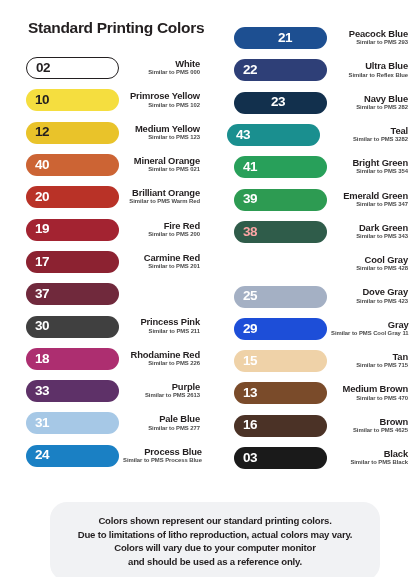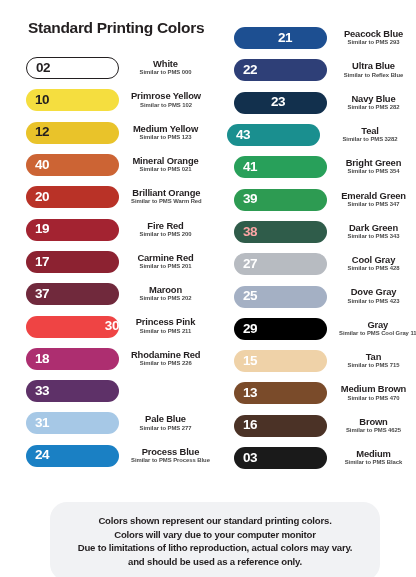--- a/index.html
+++ b/index.html
@@ -73,23 +73,23 @@
     font-size: 13.5px;
     font-weight: bold;
     letter-spacing: -0.4px;
     margin-left: 9px;
     line-height: 1;
     padding-bottom: 1px;
   }
 
   .labels {
     flex: 1 1 auto;
-    text-align: center;
+    text-align: right;
     padding-right: 8px;
-    padding-left: 12px;
+    padding-left: 4px;
   }
 
   .cname {
     font-size: 9.4px;
     font-weight: bold;
     color: #231f20;
     line-height: 1.08;
     letter-spacing: -0.15px;
     white-space: nowrap;
   }
@@ -192,47 +192,47 @@
           </div>
           <div class="labels">
             <div class="cname">Carmine Red</div>
             <div class="cpms">Similar to PMS 201</div>
           </div>
         </div>
         <div class="row">
           <div class="swatch" style="background: rgb(112, 41, 60);">
             <span class="swatch-num" style="color: rgb(255, 255, 255);">37</span>
           </div>
-          <div class="labels">
-            <div class="cname">Maroon</div>
-            <div class="cpms">Similar to PMS 202</div>
-          </div>
-        </div>
-        <div class="row">
-          <div class="swatch" style="background: #ef4444; justify-content: flex-end;">
+        </div>
+        <div class="row">
+          <div class="swatch" style="background: #404040;">
             <span class="swatch-num" style="color: rgb(255, 255, 255);">30</span>
           </div>
           <div class="labels">
             <div class="cname">Princess Pink</div>
             <div class="cpms">Similar to PMS 211</div>
           </div>
         </div>
         <div class="row">
           <div class="swatch" style="background: rgb(173, 46, 112);">
             <span class="swatch-num" style="color: rgb(255, 255, 255);">18</span>
           </div>
           <div class="labels">
             <div class="cname">Rhodamine Red</div>
             <div class="cpms">Similar to PMS 226</div>
           </div>
         </div>
         <div class="row">
           <div class="swatch" style="background: rgb(94, 49, 104);">
             <span class="swatch-num" style="color: rgb(255, 255, 255);">33</span>
           </div>
+          <div class="labels">
+            <div class="cname">Purple</div>
+            <div class="cpms">Similar to PMS 2613</div>
+          </div>
         </div>
         <div class="row">
           <div class="swatch" style="background: rgb(166, 200, 230);">
             <span class="swatch-num" style="color: rgb(255, 255, 255);">31</span>
           </div>
           <div class="labels">
             <div class="cname">Pale Blue</div>
             <div class="cpms">Similar to PMS 277</div>
           </div>
         </div>
@@ -304,39 +304,36 @@
         <div class="row">
           <div class="swatch" style="background: rgb(47, 92, 74);">
             <span class="swatch-num" style="color: #fca5a5;">38</span>
           </div>
           <div class="labels">
             <div class="cname">Dark Green</div>
             <div class="cpms">Similar to PMS 343</div>
           </div>
         </div>
         <div class="row">
-          <div class="swatch" style="background: rgb(183, 187, 193);">
-            <span class="swatch-num" style="color: rgb(255, 255, 255);">27</span>
-          </div>
           <div class="labels">
             <div class="cname">Cool Gray</div>
             <div class="cpms">Similar to PMS 428</div>
           </div>
         </div>
         <div class="row">
           <div class="swatch" style="background: rgb(164, 176, 196);">
             <span class="swatch-num" style="color: rgb(255, 255, 255);">25</span>
           </div>
           <div class="labels">
             <div class="cname">Dove Gray</div>
             <div class="cpms">Similar to PMS 423</div>
           </div>
         </div>
         <div class="row">
-          <div class="swatch" style="background: #000000; text-align: center;">
+          <div class="swatch" style="background: #1d4ed8; text-align: center;">
             <span class="swatch-num" style="color: rgb(255, 255, 255);">29</span>
           </div>
           <div class="labels">
             <div class="cname">Gray</div>
             <div class="cpms">Similar to PMS Cool Gray 11</div>
           </div>
         </div>
         <div class="row">
           <div class="swatch" style="background: rgb(239, 210, 168);">
             <span class="swatch-num" style="color: rgb(255, 255, 255);">15</span>
@@ -362,27 +359,27 @@
           <div class="labels">
             <div class="cname">Brown</div>
             <div class="cpms">Similar to PMS 4625</div>
           </div>
         </div>
         <div class="row">
           <div class="swatch" style="background: rgb(26, 26, 26);">
             <span class="swatch-num" style="color: rgb(255, 255, 255);">03</span>
           </div>
           <div class="labels">
-            <div class="cname">Medium</div>
+            <div class="cname">Black</div>
             <div class="cpms">Similar to PMS Black</div>
           </div>
         </div>
       </div>
   </div>
 
   <div class="footer" id="footer">
       <div class="footer-line">Colors shown represent our standard printing colors.</div>
+      <div class="footer-line">Due to limitations of litho reproduction, actual colors may vary.</div>
       <div class="footer-line">Colors will vary due to your computer monitor</div>
-      <div class="footer-line">Due to limitations of litho reproduction, actual colors may vary.</div>
       <div class="footer-line">and should be used as a reference only.</div>
     </div>
 
 </div>
 
 </body></html>

